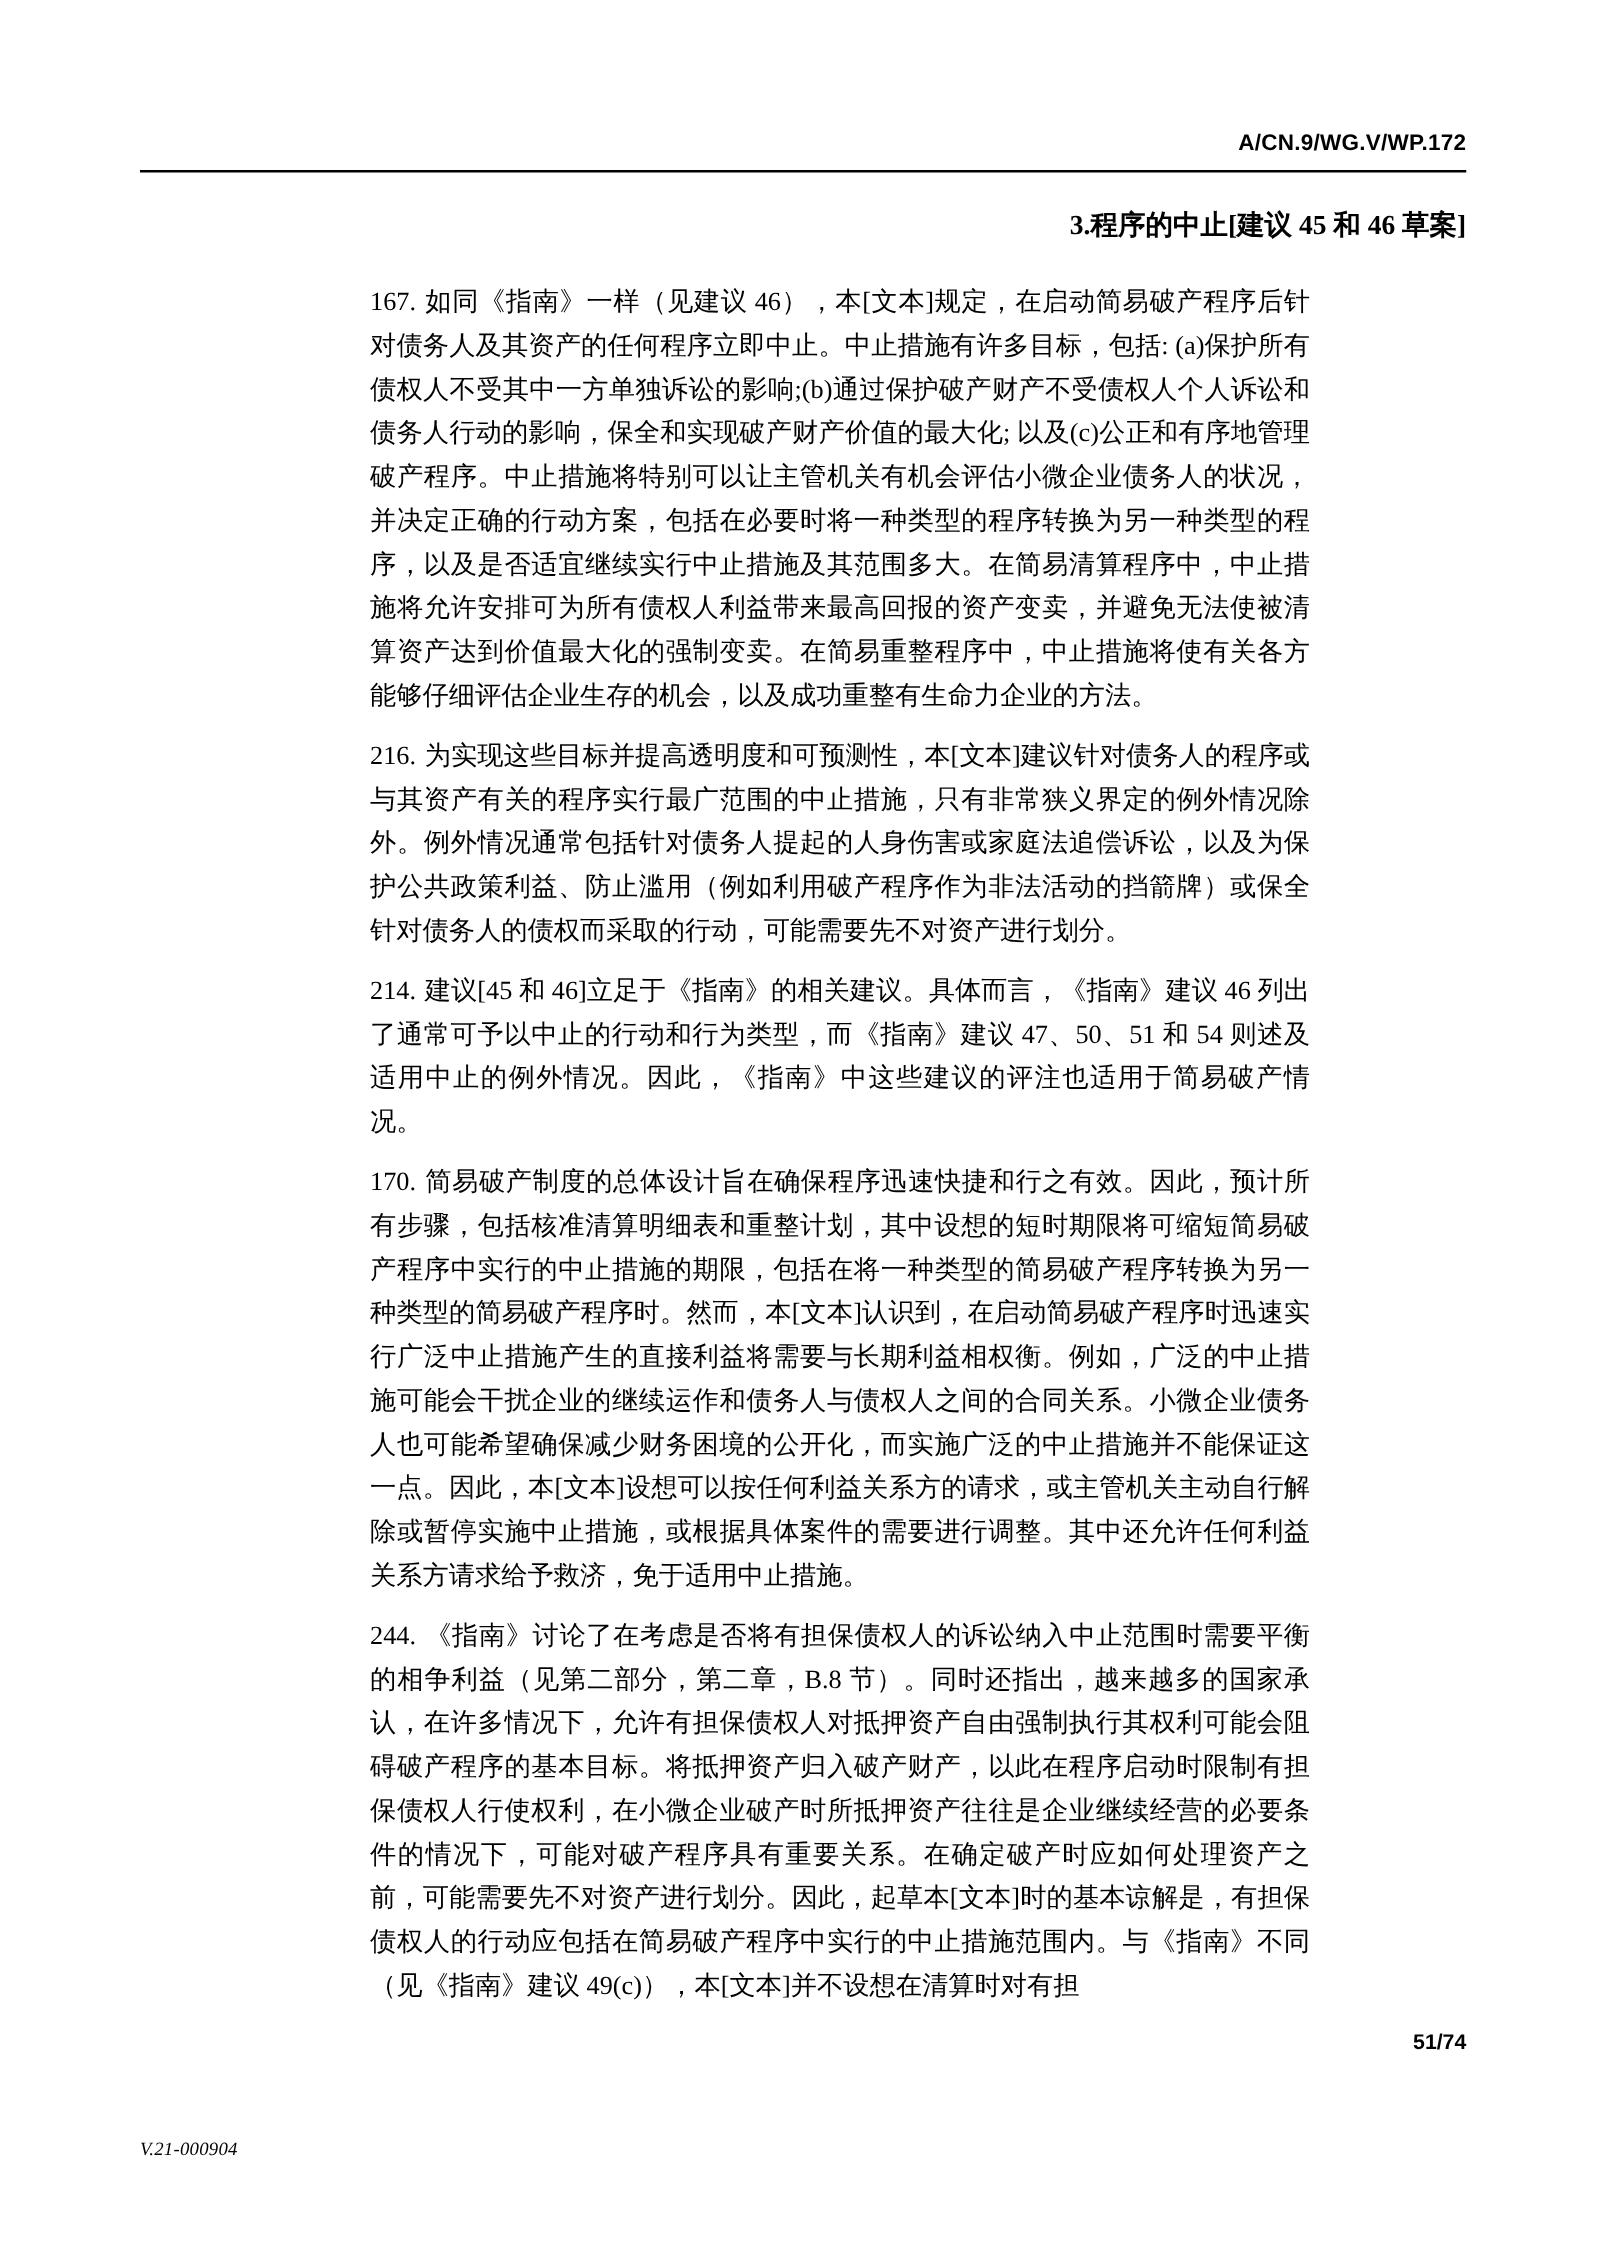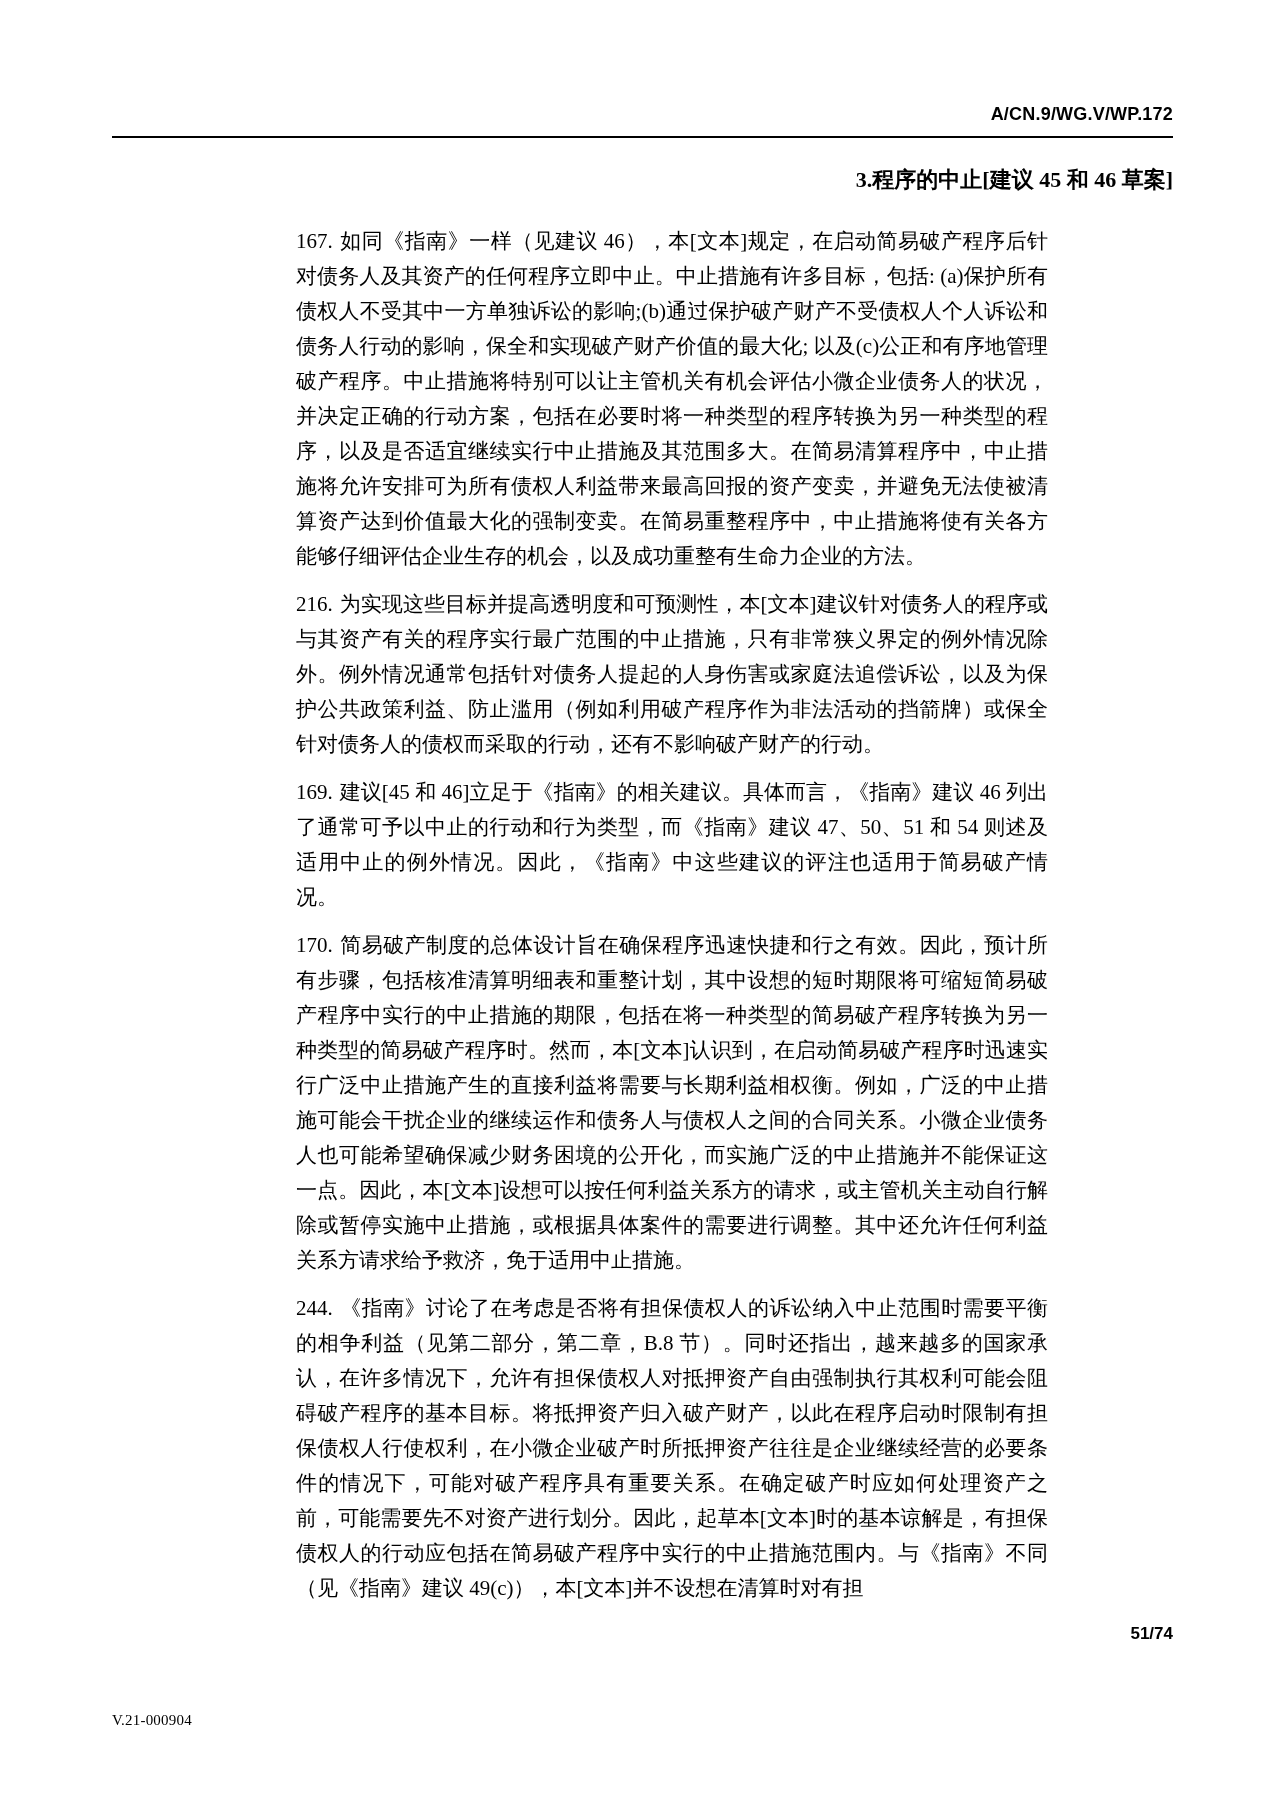--- a/index.html
+++ b/index.html
@@ -63,20 +63,21 @@
   }
   .para-num {
     padding-right: 7px;
   }
   .footer-left {
     position: absolute;
     left: 112px;
     top: 1712px;
     font-size: 15px;
     letter-spacing: 0.2px;
+    font-style: italic;
   }
   .footer-right {
     position: absolute;
     right: 107px;
     top: 1624px;
     font-family: "Liberation Sans", "DejaVu Sans", sans-serif;
     font-weight: bold;
     font-size: 17px;
   }
 </style>
@@ -90,23 +91,23 @@
   <div class="header-rule"></div>
 
   <div class="section-heading">
     <span class="sec-num">3.</span><span>程序的中止[建议 45 和 46 草案]</span>
   </div>
 
   <div class="body-text">
 
     <p class="para"><span class="para-num">167.</span><span>如同《指南》一样（见建议 46），本[文本]规定，在启动简易破产程序后针对债务人及其资产的任何程序立即中止。中止措施有许多目标，包括: (a)保护所有债权人不受其中一方单独诉讼的影响;(b)通过保护破产财产不受债权人个人诉讼和债务人行动的影响，保全和实现破产财产价值的最大化; 以及(c)公正和有序地管理破产程序。中止措施将特别可以让主管机关有机会评估小微企业债务人的状况，并决定正确的行动方案，包括在必要时将一种类型的程序转换为另一种类型的程序，以及是否适宜继续实行中止措施及其范围多大。在简易清算程序中，中止措施将允许安排可为所有债权人利益带来最高回报的资产变卖，并避免无法使被清算资产达到价值最大化的强制变卖。在简易重整程序中，中止措施将使有关各方能够仔细评估企业生存的机会，以及成功重整有生命力企业的方法。</span></p>
 
-    <p class="para"><span class="para-num">216.</span><span>为实现这些目标并提高透明度和可预测性，本[文本]建议针对债务人的程序或与其资产有关的程序实行最广范围的中止措施，只有非常狭义界定的例外情况除外。例外情况通常包括针对债务人提起的人身伤害或家庭法追偿诉讼，以及为保护公共政策利益、防止滥用（例如利用破产程序作为非法活动的挡箭牌）或保全针对债务人的债权而采取的行动，还有不影响破产财产的行动。</span></p>
+    <p class="para"><span class="para-num">216.</span><span>为实现这些目标并提高透明度和可预测性，本[文本]建议针对债务人的程序或与其资产有关的程序实行最广范围的中止措施，只有非常狭义界定的例外情况除外。例外情况通常包括针对债务人提起的人身伤害或家庭法追偿诉讼，以及为保护公共政策利益、防止滥用（例如利用破产程序作为非法活动的挡箭牌）或保全针对债务人的债权而采取的行动，可能需要先不对资产进行划分。</span></p>
 
-    <p class="para"><span class="para-num">169.</span><span>建议[45 和 46]立足于《指南》的相关建议。具体而言，《指南》建议 46 列出了通常可予以中止的行动和行为类型，而《指南》建议 47、50、51 和 54 则述及适用中止的例外情况。因此，《指南》中这些建议的评注也适用于简易破产情况。</span></p>
+    <p class="para"><span class="para-num">214.</span><span>建议[45 和 46]立足于《指南》的相关建议。具体而言，《指南》建议 46 列出了通常可予以中止的行动和行为类型，而《指南》建议 47、50、51 和 54 则述及适用中止的例外情况。因此，《指南》中这些建议的评注也适用于简易破产情况。</span></p>
 
     <p class="para"><span class="para-num">170.</span><span>简易破产制度的总体设计旨在确保程序迅速快捷和行之有效。因此，预计所有步骤，包括核准清算明细表和重整计划，其中设想的短时期限将可缩短简易破产程序中实行的中止措施的期限，包括在将一种类型的简易破产程序转换为另一种类型的简易破产程序时。然而，本[文本]认识到，在启动简易破产程序时迅速实行广泛中止措施产生的直接利益将需要与长期利益相权衡。例如，广泛的中止措施可能会干扰企业的继续运作和债务人与债权人之间的合同关系。小微企业债务人也可能希望确保减少财务困境的公开化，而实施广泛的中止措施并不能保证这一点。因此，本[文本]设想可以按任何利益关系方的请求，或主管机关主动自行解除或暂停实施中止措施，或根据具体案件的需要进行调整。其中还允许任何利益关系方请求给予救济，免于适用中止措施。</span></p>
 
     <p class="para"><span class="para-num">244.</span><span>《指南》讨论了在考虑是否将有担保债权人的诉讼纳入中止范围时需要平衡的相争利益（见第二部分，第二章，B.8 节）。同时还指出，越来越多的国家承认，在许多情况下，允许有担保债权人对抵押资产自由强制执行其权利可能会阻碍破产程序的基本目标。将抵押资产归入破产财产，以此在程序启动时限制有担保债权人行使权利，在小微企业破产时所抵押资产往往是企业继续经营的必要条件的情况下，可能对破产程序具有重要关系。在确定破产时应如何处理资产之前，可能需要先不对资产进行划分。因此，起草本[文本]时的基本谅解是，有担保债权人的行动应包括在简易破产程序中实行的中止措施范围内。与《指南》不同（见《指南》建议 49(c)），本[文本]并不设想在清算时对有担</span></p>
 
   </div>
 
   <div class="footer-left">V.21-000904</div>
 
   <div class="footer-right">51/74</div>

